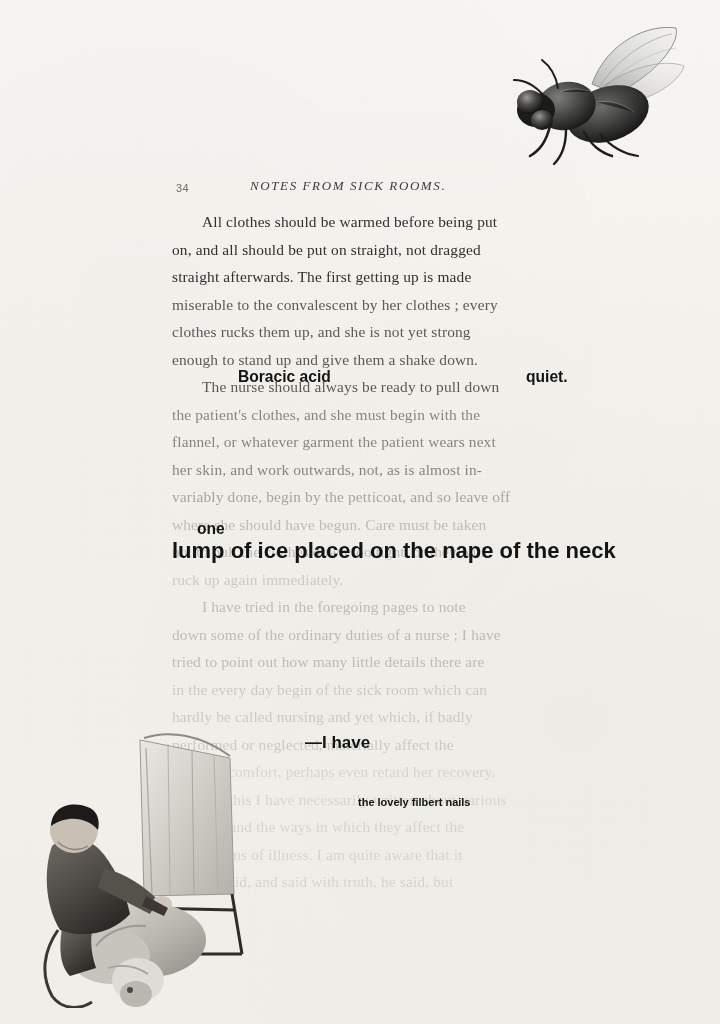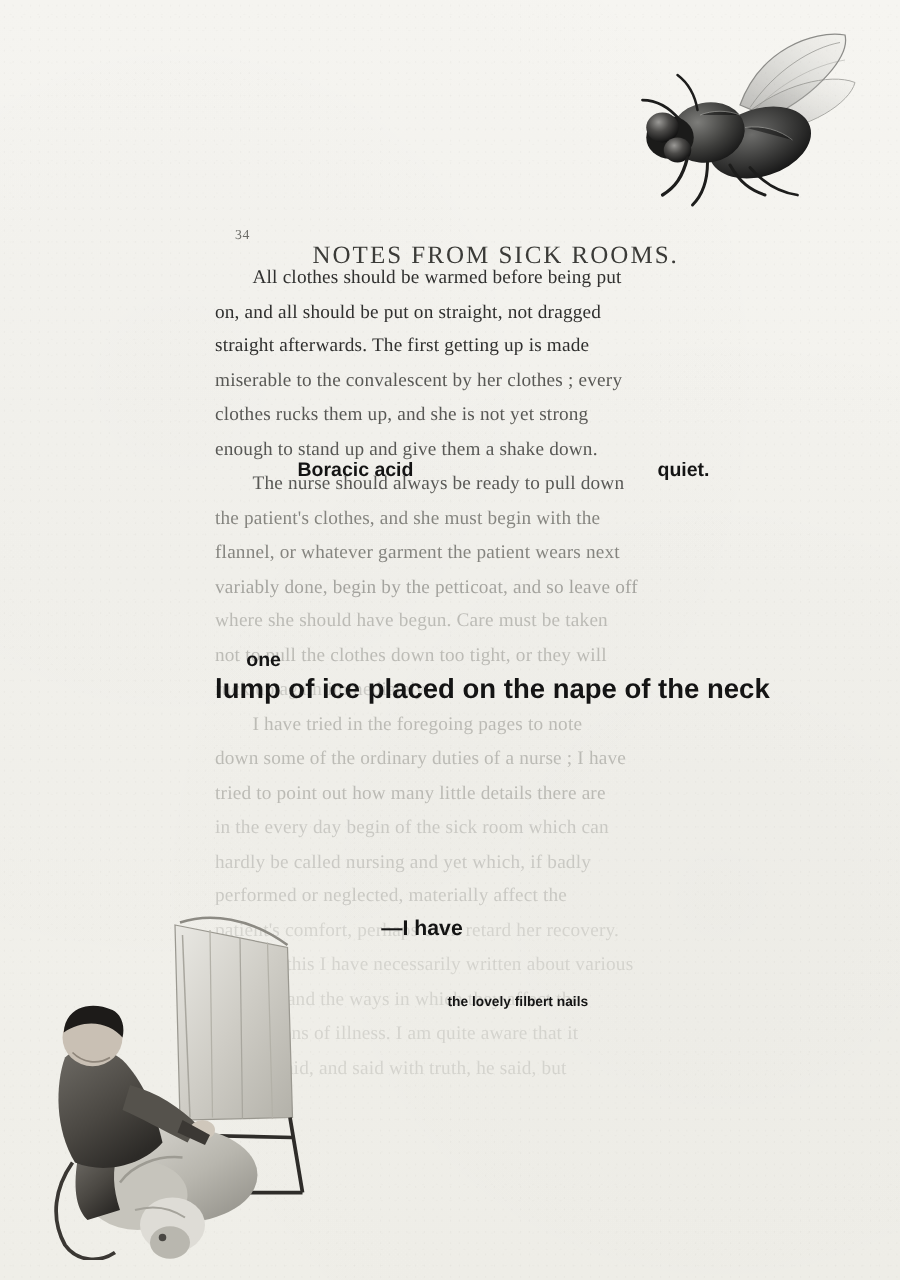--- a/index.html
+++ b/index.html
@@ -35,32 +35,33 @@
   
   .running-head {
     position: absolute;
     top: 178px;
     left: 172px;
     width: 400px;
     height: 20px;
   }
   .folio {
     position: absolute;
-    left: 16px;
+    left: 4px;
     top: 4px;
     font-size: 11px;
     letter-spacing: .5px;
     color: #6a6a66;
-    font-family: Liberation Serif, serif;
+    font-family: Liberation Sans, sans-serif;
   }
   .head-title {
     position: absolute;
     left: 78px;
-    top: 15px;
-    font-size: 20px;
+    top: 0;
+    font-style: italic;
+    font-size: 13px;
     letter-spacing: 1.6px;
     color: #3b3b38;
     white-space: nowrap;
   }
   
   .text-block {
     position: absolute;
     left: 172px;
     top: 208px;
     width: 400px;
@@ -182,20 +183,21 @@
     <div class="ln indent f1">All clothes should be warmed before being put</div>
     <div class="ln f1">on, and all should be put on straight, not dragged</div>
     <div class="ln f1">straight afterwards.  The first getting up is made</div>
     <div class="ln f2">miserable to the convalescent by her clothes ; every</div>
     <div class="ln f2">clothes rucks them up, and she is not yet strong</div>
     <div class="ln f2">enough to stand up and give them a shake down.</div>
 
     <div class="ln indent f2">The nurse should always be ready to pull down</div>
     <div class="ln f3">the patient's clothes, and she must begin with the</div>
     <div class="ln f3">flannel, or whatever garment the patient wears next</div>
+    <div class="ln f3">her skin, and work outwards, not, as is almost in-</div>
     <div class="ln f4">variably done, begin by the petticoat, and so leave off</div>
     <div class="ln f5">where she should have begun.   Care must be taken</div>
     <div class="ln f5">not to pull the clothes down too tight, or they will</div>
     <div class="ln f6">ruck up again immediately.</div>
 
     <div class="ln indent f5">I have tried in the foregoing pages to note</div>
     <div class="ln f5">down some of the ordinary duties of a nurse ; I have</div>
     <div class="ln f5">tried to point out how many little details there are</div>
     <div class="ln f6">in the every day begin of the sick room which can</div>
     <div class="ln f6">hardly be called nursing and yet which, if badly</div>

